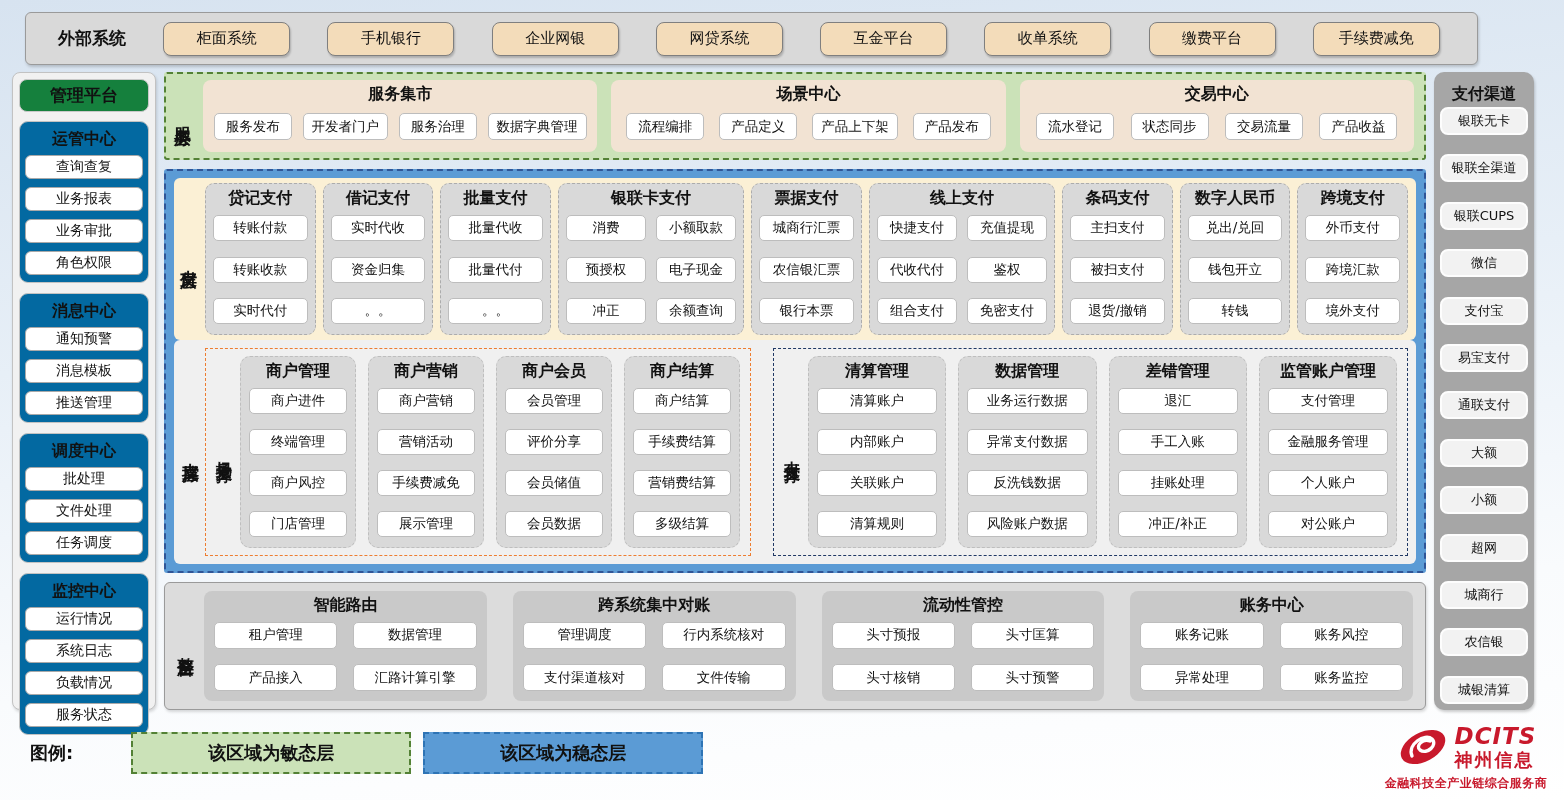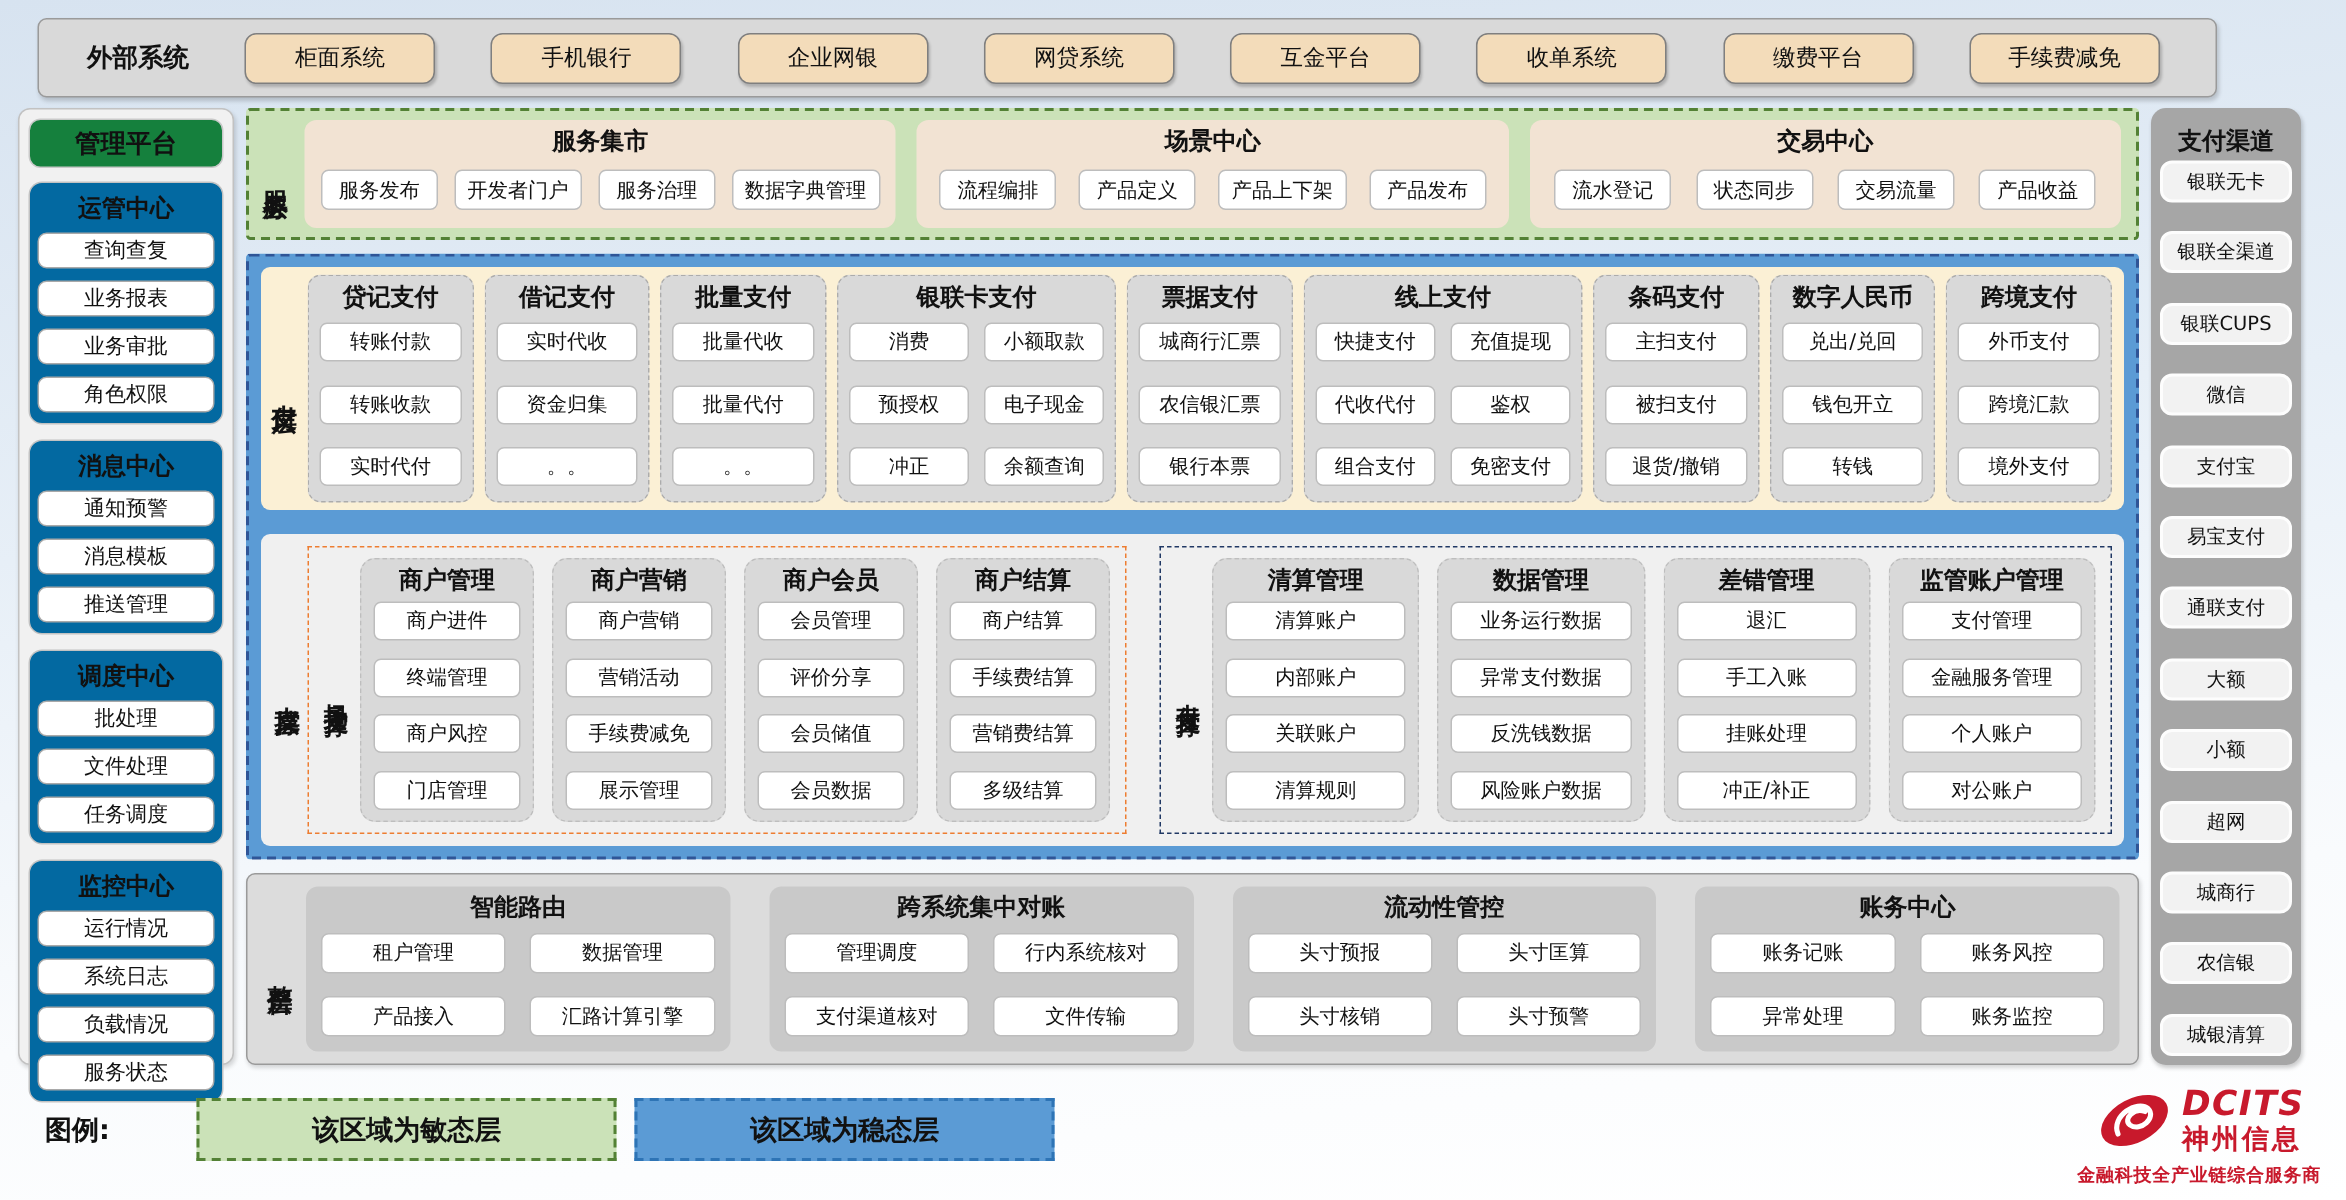--- a/index.html
+++ b/index.html
@@ -42,21 +42,21 @@
            display:flex;padding:6px 10px 6px 8px;gap:12px}
   .service-cards{flex:1;display:flex;gap:14px}
   .service-card{flex:1;background:#F2E3D3;border-radius:8px;padding:4px 8px;display:flex;flex-direction:column;min-width:0}
   .card-title{text-align:center;font-weight:bold;font-size:16px;white-space:nowrap}
   .service-items{flex:1;display:flex;justify-content:space-evenly;align-items:center;gap:8px}
   .white-btn{background:#fff;border:1px solid #BDBDBD;border-radius:5px;display:flex;align-items:center;
              justify-content:center;font-size:13.5px;padding:3px 8px;white-space:nowrap}
   .service-items .white-btn{min-width:78px;height:27px}
 
   .stable{height:404px;background:#5B9BD5;border:2.5px dashed #2F5597;border-radius:3px;
-          padding:7px 8px;display:flex;flex-direction:column;gap:16px}
+          padding:7px 8px;display:flex;flex-direction:column;gap:0}
   .payment{height:162px;background:#FBF0D5;border-radius:6px;display:flex;padding:5px 8px 5px 6px;gap:8px}
   .pay-cards{flex:1;display:flex;gap:7px}
   .pay-card{flex:1;background:#D9D9D9;border:1.5px dashed #ACACAC;border-radius:9px;padding:4px 7px;
             display:flex;flex-direction:column;min-width:0}
   .pay-card[data-cols="2"]{flex:1.8}
   .pay-items{flex:1;display:grid;grid-template-columns:1fr;gap:9px 10px;align-content:space-evenly}
   .pay-card[data-cols="2"] .pay-items{grid-template-columns:1fr 1fr}
   .pay-items .white-btn{height:26px;padding:2px 4px}
 
   .support{flex:1;background:#F0F0F0;border-radius:6px;display:flex;padding:8px;gap:6px;min-height:0}

